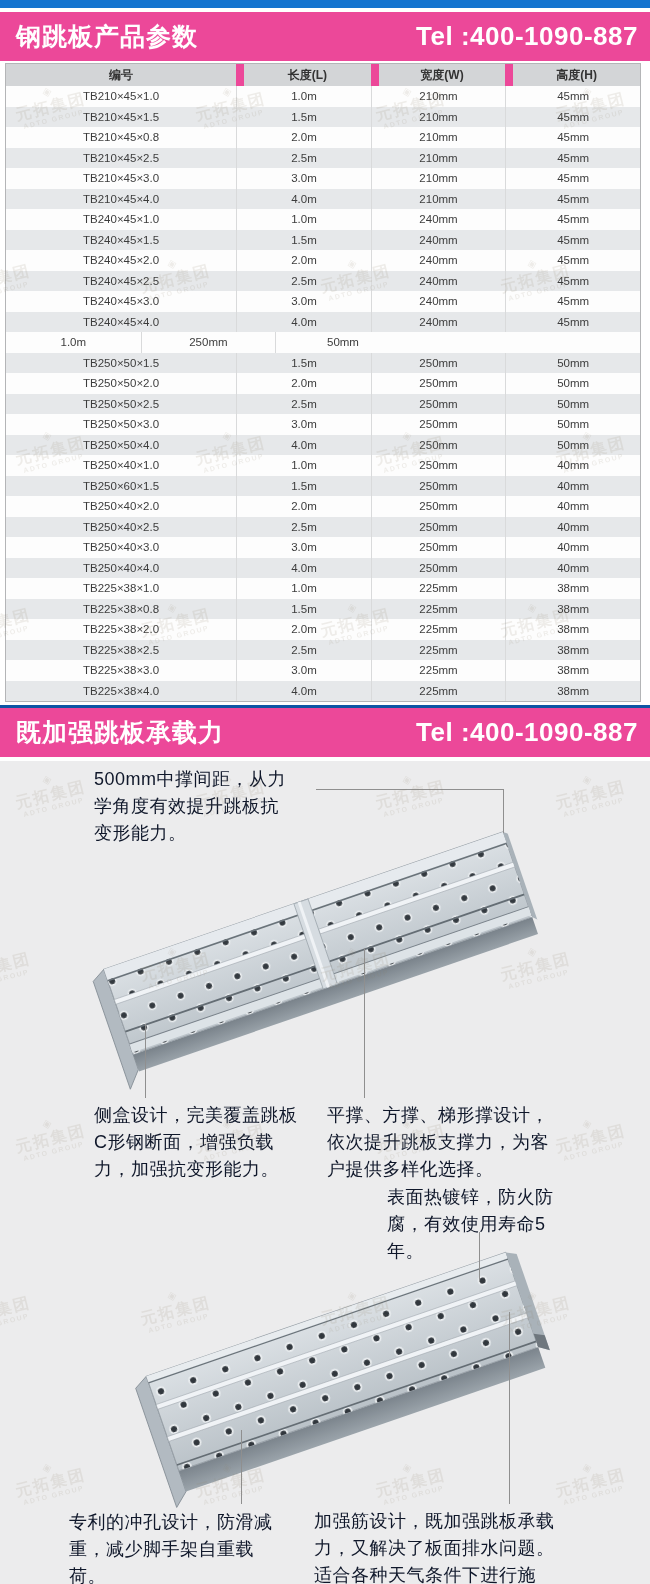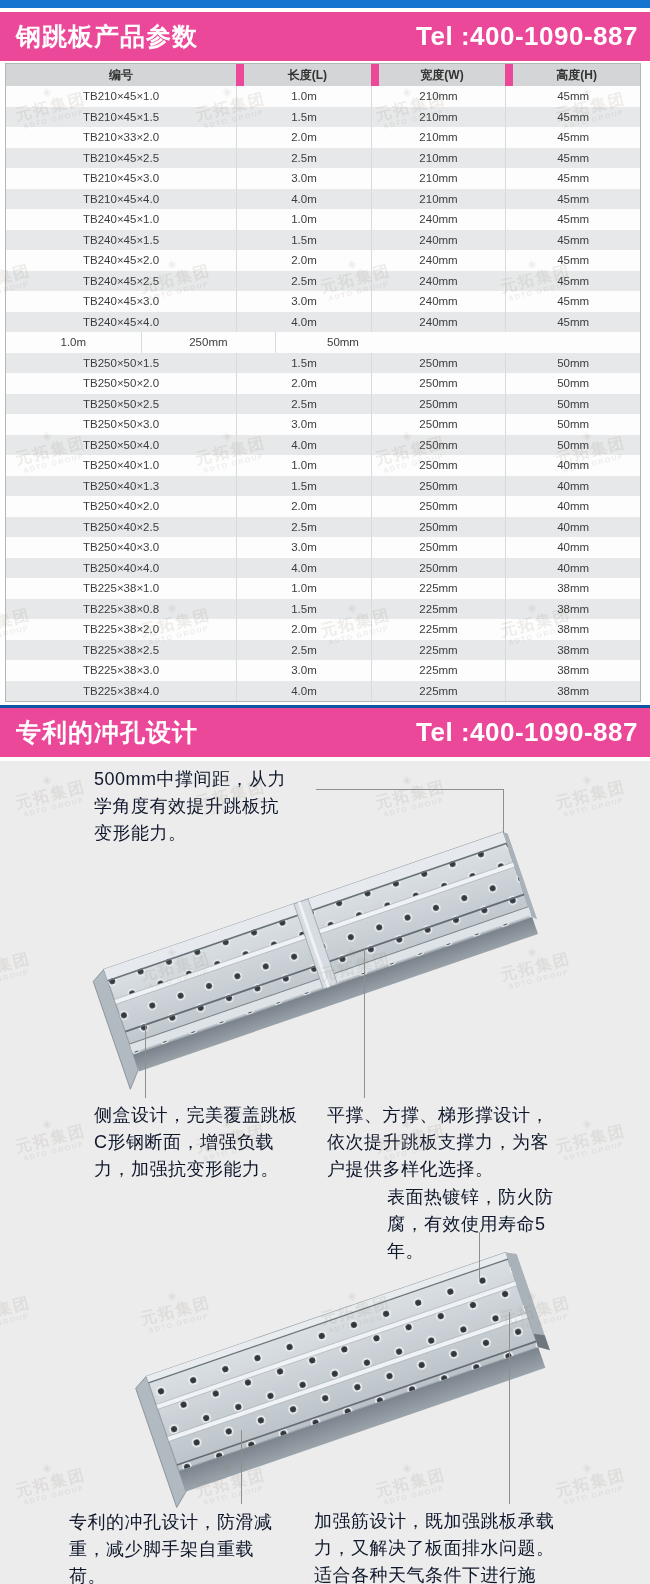--- a/index.html
+++ b/index.html
@@ -261,21 +261,21 @@
         <div class="c col">210mm</div>
         <div class="c col">45mm</div>
       </div>
         <div class="trow">
         <div class="c col-id">TB210×45×1.5</div>
         <div class="c col">1.5m</div>
         <div class="c col">210mm</div>
         <div class="c col">45mm</div>
       </div>
         <div class="trow">
-        <div class="c col-id">TB210×33×2.0</div>
+        <div class="c col-id">TB210×45×0.8</div>
         <div class="c col">2.0m</div>
         <div class="c col">210mm</div>
         <div class="c col">45mm</div>
       </div>
         <div class="trow">
         <div class="c col-id">TB210×45×2.5</div>
         <div class="c col">2.5m</div>
         <div class="c col">210mm</div>
         <div class="c col">45mm</div>
       </div>
@@ -362,21 +362,21 @@
         <div class="c col">250mm</div>
         <div class="c col">50mm</div>
       </div>
         <div class="trow">
         <div class="c col-id">TB250×40×1.0</div>
         <div class="c col">1.0m</div>
         <div class="c col">250mm</div>
         <div class="c col">40mm</div>
       </div>
         <div class="trow">
-        <div class="c col-id">TB250×40×1.3</div>
+        <div class="c col-id">TB250×60×1.5</div>
         <div class="c col">1.5m</div>
         <div class="c col">250mm</div>
         <div class="c col">40mm</div>
       </div>
         <div class="trow">
         <div class="c col-id">TB250×40×2.0</div>
         <div class="c col">2.0m</div>
         <div class="c col">250mm</div>
         <div class="c col">40mm</div>
       </div>
@@ -431,21 +431,21 @@
         <div class="trow">
         <div class="c col-id">TB225×38×4.0</div>
         <div class="c col">4.0m</div>
         <div class="c col">225mm</div>
         <div class="c col">38mm</div>
       </div>
       </div>
   </div>
 
   <header class="band band2">
-    <div class="title">专利的冲孔设计</div>
+    <div class="title">既加强跳板承载力</div>
     <div class="tel">Tel :400-1090-887</div>
   </header>
 
   <div class="note" style="left:94px;top:766px;width:200px;">500mm中撑间距，从力学角度有效提升跳板抗变形能力。</div>
   <div class="note" style="left:94px;top:1102px;width:206px;">侧盒设计，完美覆盖跳板C形钢断面，增强负载力，加强抗变形能力。</div>
   <div class="note" style="left:327px;top:1102px;width:226px;">平撑、方撑、梯形撑设计，依次提升跳板支撑力，为客户提供多样化选择。</div>
   <div class="note" style="left:387px;top:1184px;width:174px;">表面热镀锌，防火防腐，有效使用寿命5年。</div>
   <div class="note" style="left:69px;top:1509px;width:206px;">专利的冲孔设计，防滑减重，减少脚手架自重载荷。</div>
   <div class="note" style="left:314px;top:1508px;width:250px;">加强筋设计，既加强跳板承载力，又解决了板面排水问题。适合各种天气条件下进行施工。</div>
 

